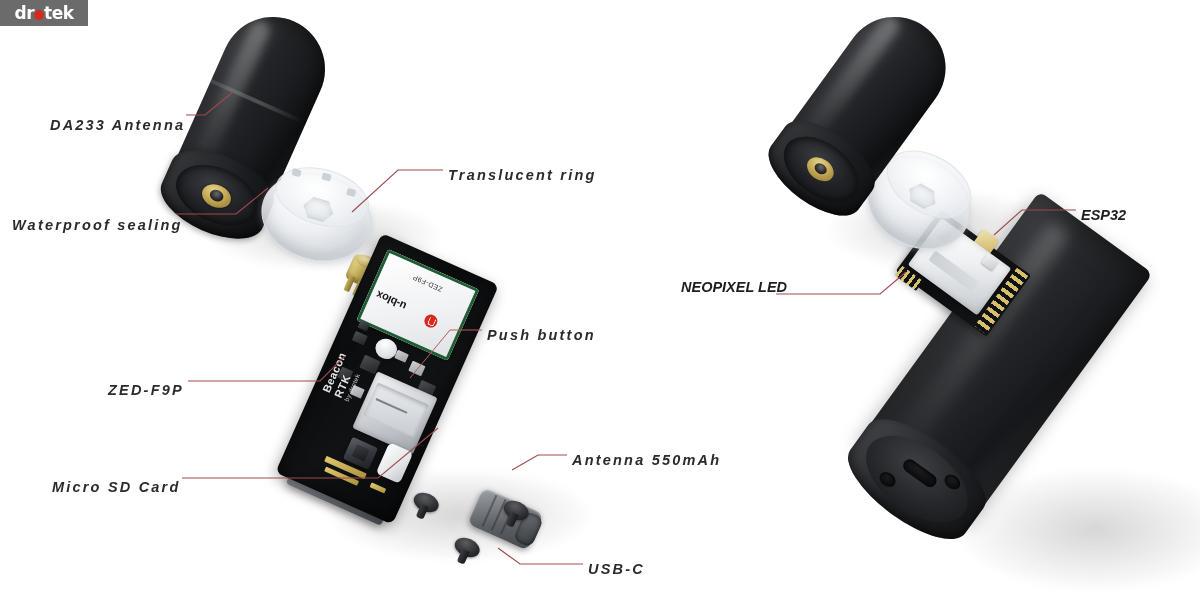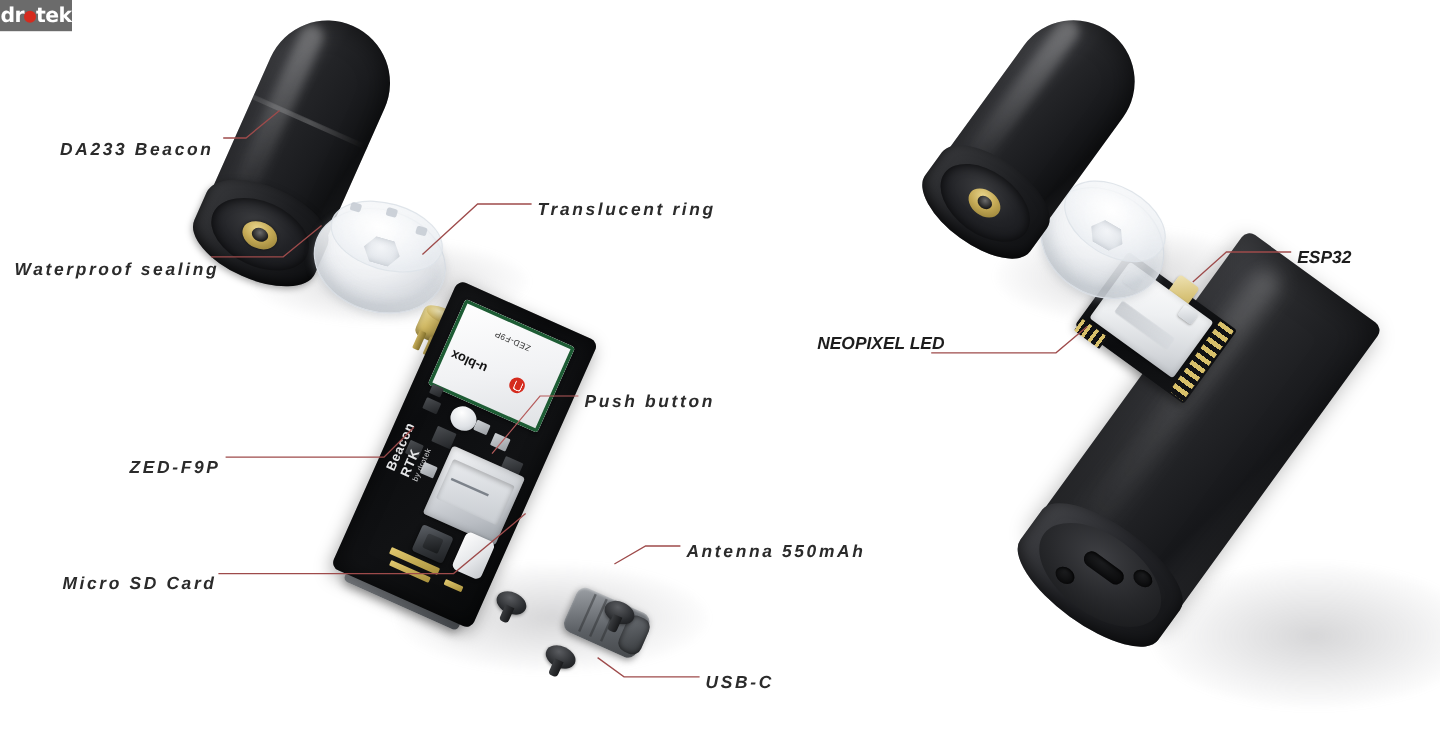--- a/index.html
+++ b/index.html
@@ -7,21 +7,21 @@
   body{
     width:1200px;height:608px;overflow:hidden;
     background:#ffffff;
     font-family:"Liberation Sans","DejaVu Sans",sans-serif;
     position:relative;
   }
   #stage{position:absolute;left:0;top:0;width:1200px;height:608px;}
 
   
   .logo{
-    position:absolute;left:0;top:0;width:60px;height:26px;
+    position:absolute;left:0;top:0;width:88px;height:26px;
     background:#6b6b6b;display:flex;align-items:center;justify-content:center;
   }
   .logo .word{
     font-family:"DejaVu Sans",sans-serif;
     font-weight:bold;font-size:17px;color:#ffffff;letter-spacing:-0.5px;
     line-height:1;position:relative;white-space:nowrap;
   }
   .logo .dot{
     display:inline-block;width:10px;height:10px;border-radius:50%;
     background:#d52b1e;vertical-align:-1px;margin:0 0px;
@@ -504,21 +504,21 @@
     <path d="M443,170 L398,170 L352,212"></path>
     <path d="M482,330 L450,330 L410,378" class="thin"></path>
     <path d="M188,381 L320,381 L345,356"></path>
     <path d="M182,478 L378,478 L438,428"></path>
     <path d="M567,455 L538,455 L512,470"></path>
     <path d="M583,564 L520,564 L498,548"></path>
     <path d="M776,294 L880,294 L906,272"></path>
     <path d="M1076,210 L1022,210 L994,235"></path>
   </svg>
 
-  <div class="label" style="left:50px;top:118px;">DA233 Beacon</div>
+  <div class="label" style="left:50px;top:118px;">DA233 Antenna</div>
   <div class="label" style="left:12px;top:218px;font-style:italic;">Waterproof sealing</div>
   <div class="label" style="left:448px;top:168px;">Translucent ring</div>
   <div class="label" style="left:487px;top:328px;">Push button</div>
   <div class="label" style="left:108px;top:383px;">ZED-F9P</div>
   <div class="label" style="left:52px;top:480px;">Micro SD Card</div>
   <div class="label" style="left:572px;top:453px;">Antenna 550mAh</div>
   <div class="label" style="left:588px;top:562px;">USB-C</div>
   <div class="label alt" style="left:681px;top:280px;">NEOPIXEL LED</div>
   <div class="label alt" style="left:1081px;top:208px;">ESP32</div>
 

